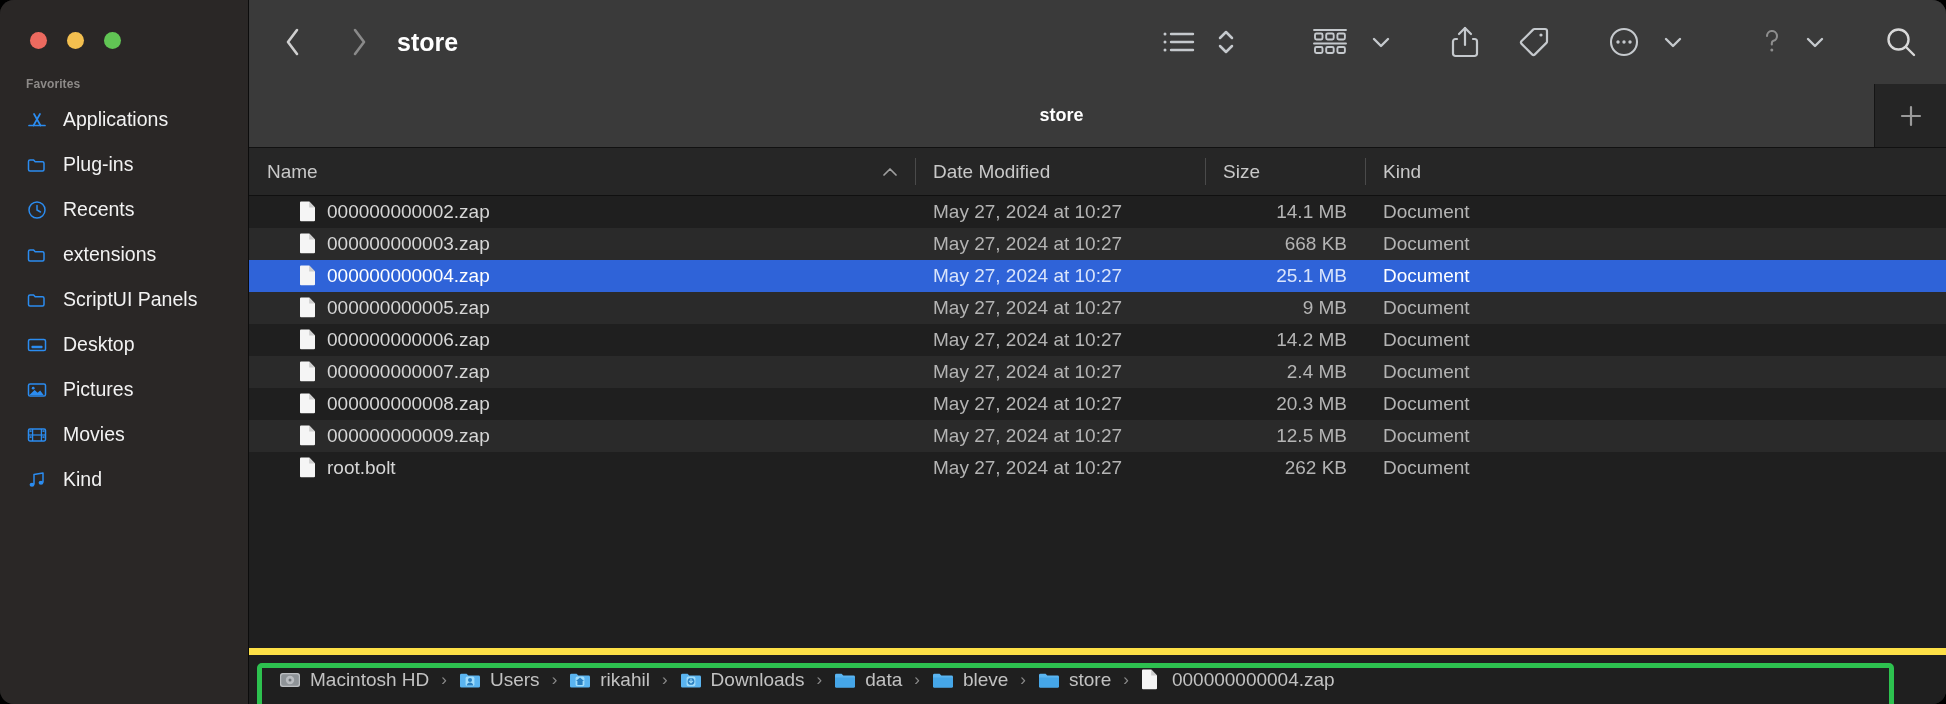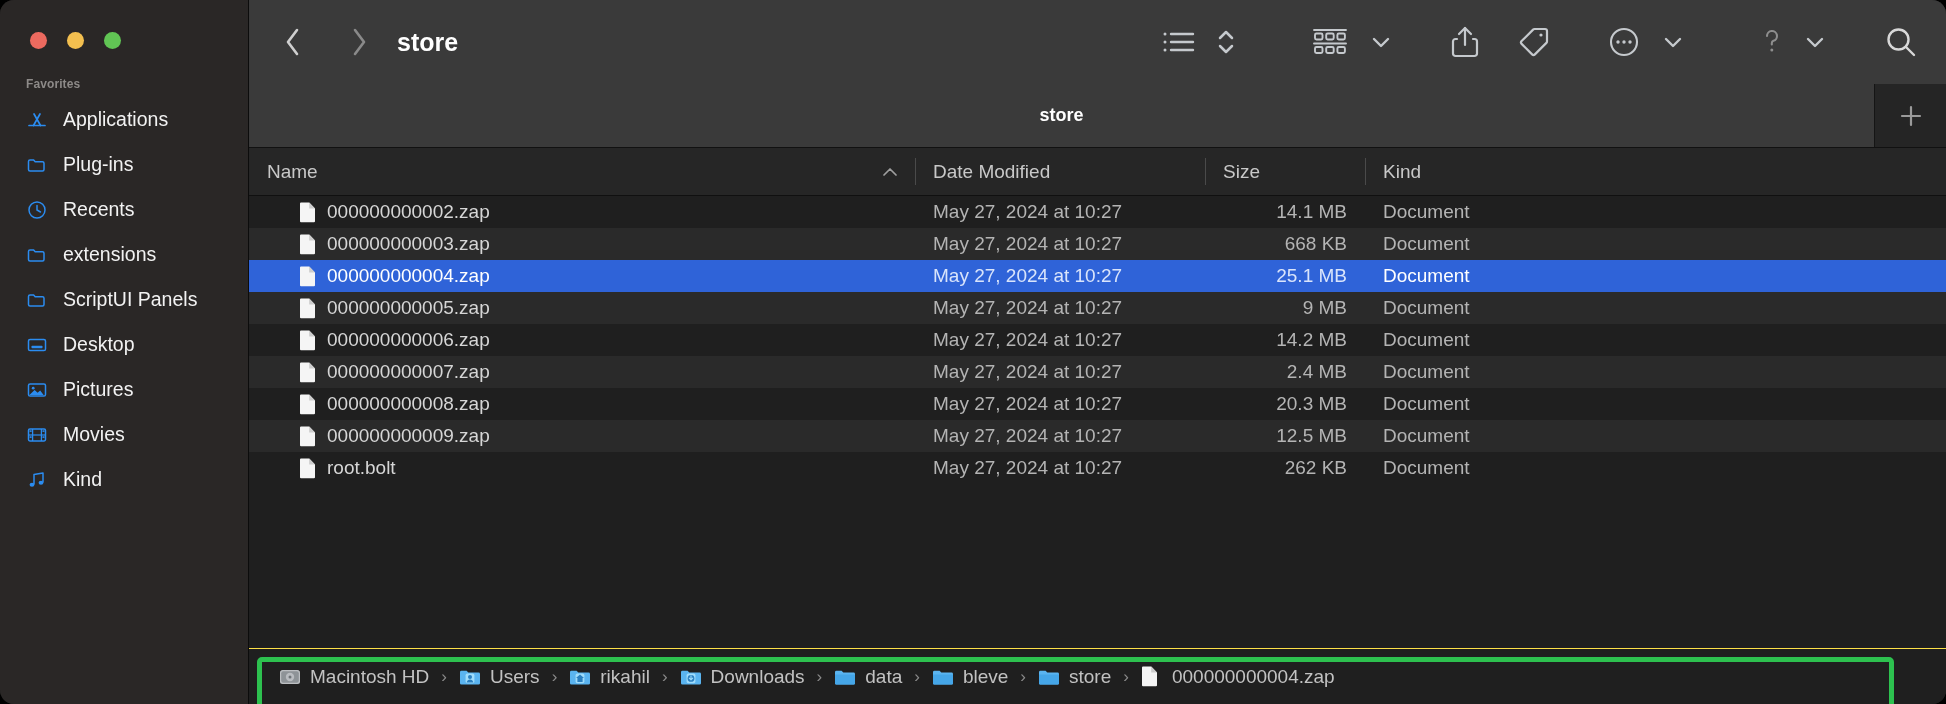--- a/index.html
+++ b/index.html
@@ -165,42 +165,42 @@
     display: flex; align-items: center;
     font-size: 19px;
     color: #d6d6d6;
     position: relative;
   }
   .row.alt { background: #2a2a2a; }
   .row.selected { background: #2f63d8; }
   .row.selected .cell { color: #ffffff; }
   .row.selected .cell-date,
   .row.selected .cell-size { color: #d9e4fb; }
-  .cell { display: flex; align-items: flex-end; }
+  .cell { display: flex; align-items: flex-start; }
   .cell-name {
     width: 666px;
     padding-left: 50px;
     gap: 11px;
   }
   .cell-date { width: 290px; padding-left: 18px; color: #b4b4b4; }
   .cell-size { width: 160px; padding-right: 18px; justify-content: flex-end; color: #b4b4b4; }
   .cell-kind { flex: 1; padding-left: 18px; color: #b4b4b4; }
   .doc-icon {
     width: 17px; height: 21px;
     flex: 0 0 17px;
     position: relative;
   }
 
   
   .pathbar-wrap {
     height: 56px;
     background: #1f1f1f;
     position: relative;
     flex: 0 0 56px;
-    border-top: 1px solid #fde047;
+    border-top: 7px solid #fde047;
   }
   .pathbar {
     position: absolute;
     left: 8px; right: 0; top: 0; bottom: 0;
     display: flex; align-items: center;
     padding-left: 22px;
     gap: 0;
   }
   .crumb {
     display: flex; align-items: center;

